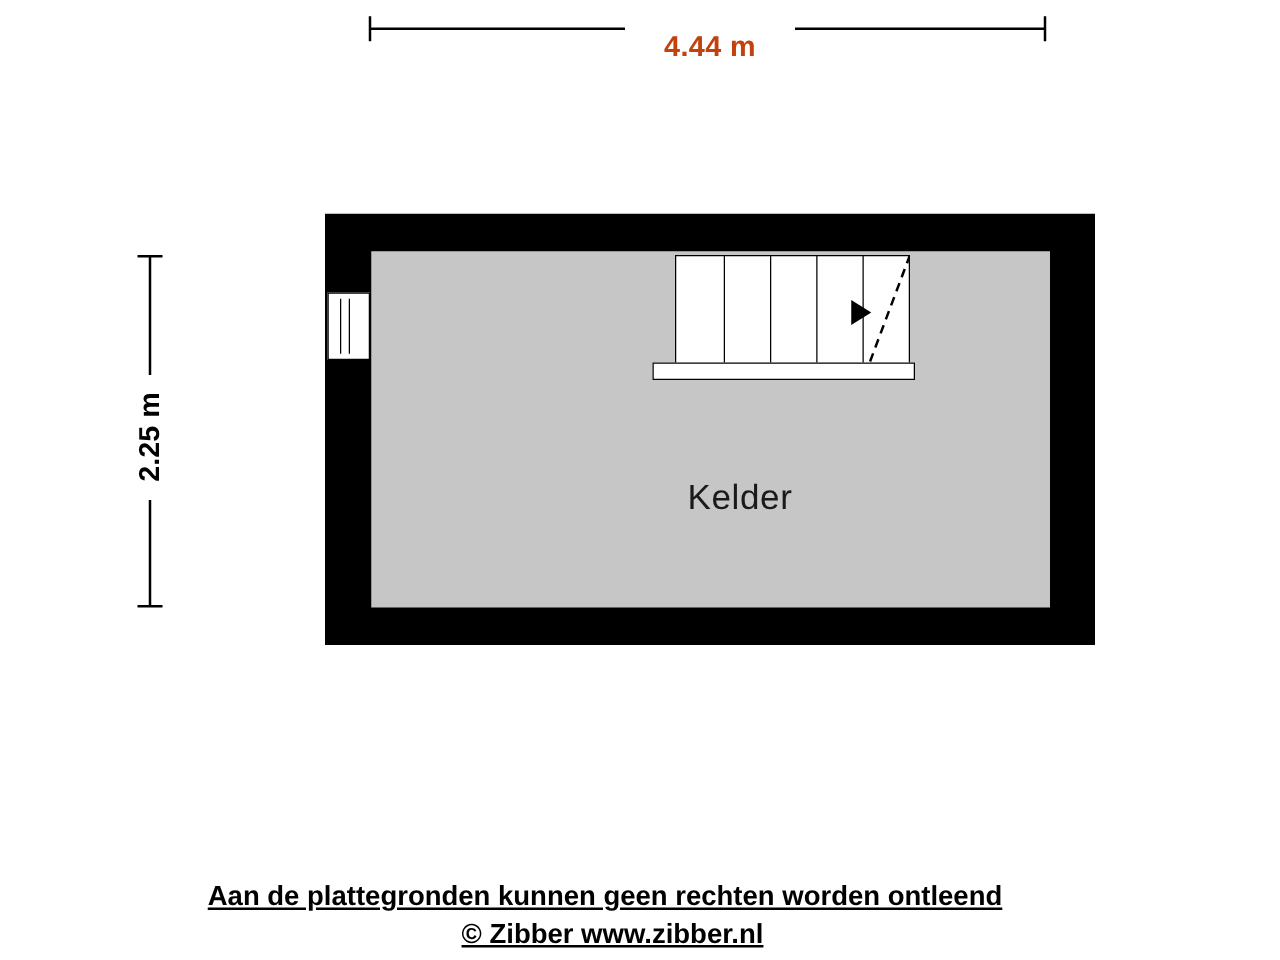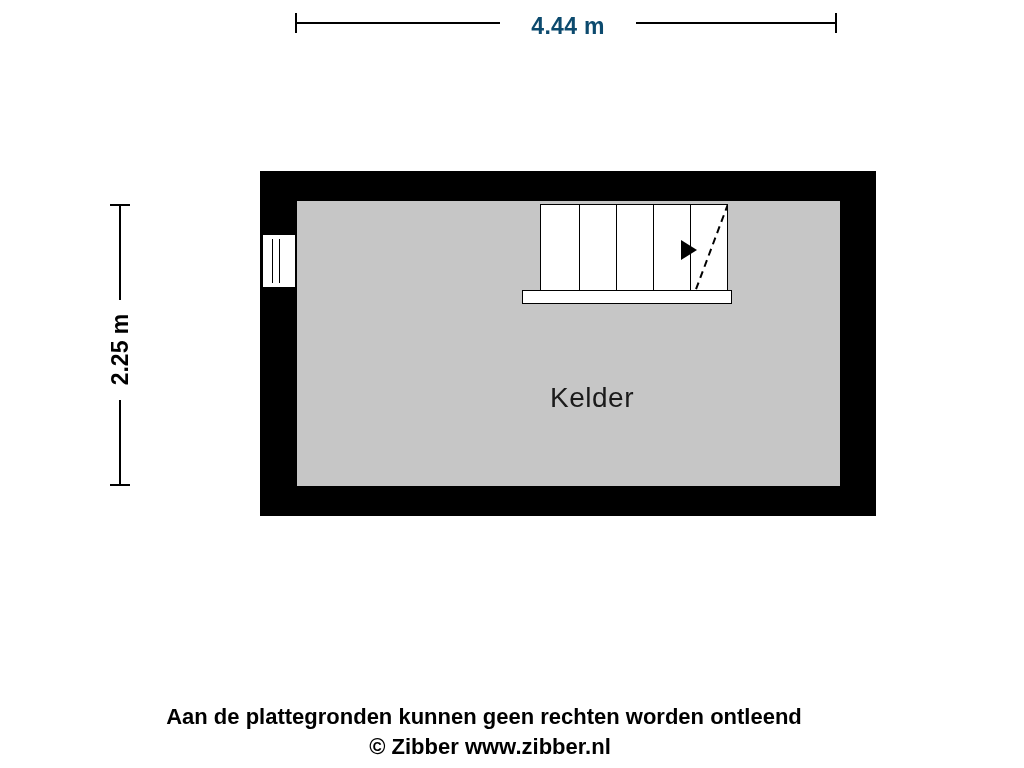--- a/index.html
+++ b/index.html
@@ -51,26 +51,26 @@
     position: absolute;
     left: 835px;
     top: 13px;
     width: 2px;
     height: 20px;
     background: #000;
   }
   .dim-top-label {
     position: absolute;
     left: 460px;
-    top: 13px;
+    top: 24px;
     width: 216px;
     text-align: center;
     font-size: 23px;
     font-weight: bold;
-    color: #0c4a6e;
+    color: #c2410c;
     letter-spacing: 0.3px;
   }
 
   
   .dim-left-line {
     position: absolute;
     left: 119px;
     top: 205px;
     width: 2px;
     height: 280px;
@@ -213,20 +213,21 @@
     border-left: 16px solid #000;
   }
 
   
   .footer {
     position: absolute;
     left: 0;
     top: 702px;
     width: 968px;
     text-align: center;
+    text-decoration: underline;
   }
   .footer-line1 {
     font-size: 22px;
     font-weight: bold;
     color: #000;
     line-height: 30px;
   }
   .footer-line2 {
     font-size: 22px;
     font-weight: bold;

